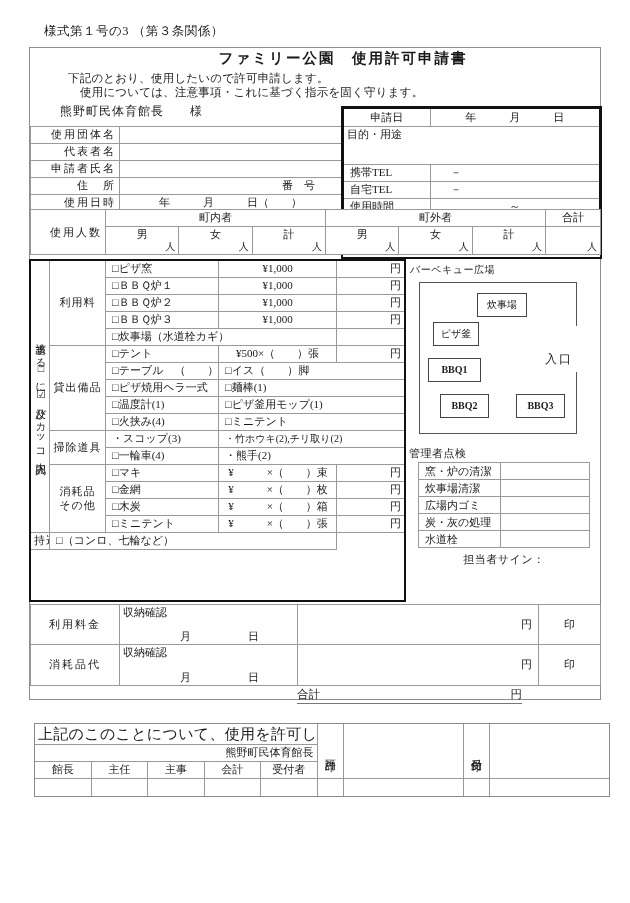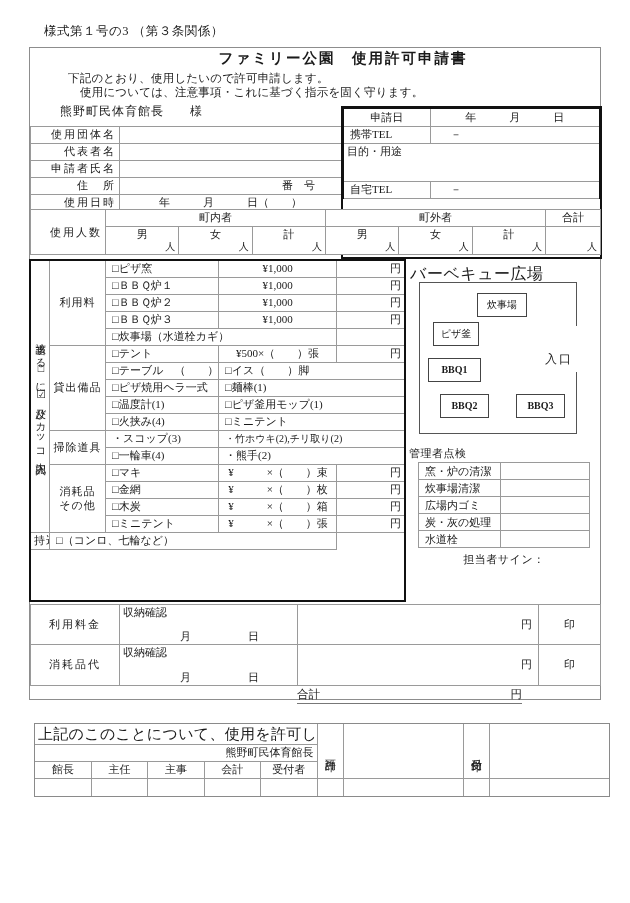--- a/index.html
+++ b/index.html
@@ -158,21 +158,21 @@
   .cat { width: 56px; text-align: center; letter-spacing: 1px; }
   .price { width: 118px; text-align: center; }
   .yen  { width: 68px; text-align: right; padding-right: 5px; }
 
   
   .plaza-wrap {
     position: absolute;
     left: 410px; top: 264px;
     width: 188px; height: 180px;
   }
-  .plaza-title { font-size: 16px; letter-spacing: 0.5px; }
+  .plaza-title { font-size: 10px; letter-spacing: 0.5px; }
   .plaza-box {
     position: absolute;
     left: 9px; top: 18px;
     width: 158px; height: 152px;
     border: 1px solid #555;
   }
   
   .gap-mask {
     position: absolute;
     left: 166px; top: 62px;
@@ -307,29 +307,33 @@
   </div>
 
   <div class="request">
     <table class="grid">
       <tbody>
           <tr>
         <td class="c" style="width:86px;border-top:none;border-left:none;">申請日</td>
         <td class="c" style="border-top:none;border-right:none;">年　　　月　　　日</td>
       </tr>
       <tr>
+        <td colspan="2" style="height:38px;vertical-align:top;border-left:none;border-right:none;">目的・用途</td>
+      </tr>
+      <tr>
         <td style="width:86px;padding-left:6px;border-left:none;">携帯TEL</td>
         <td style="padding-left:20px;border-right:none;">－</td>
       </tr>
       <tr>
-        <td colspan="2" style="height:38px;vertical-align:top;border-left:none;border-right:none;">目的・用途</td>
-      </tr>
-      <tr>
         <td style="width:86px;padding-left:6px;border-left:none;">自宅TEL</td>
         <td style="padding-left:20px;border-right:none;">－</td>
+      </tr>
+      <tr>
+        <td style="width:86px;padding-left:6px;border-left:none;border-bottom:none;">使用時間</td>
+        <td class="c" style="border-right:none;border-bottom:none;">～</td>
       </tr>
     </tbody>
       </table>
   </div>
   <div class="heavy-head"></div>
 
   <div class="people">
     <table class="grid">
       <tbody>
           <tr>

